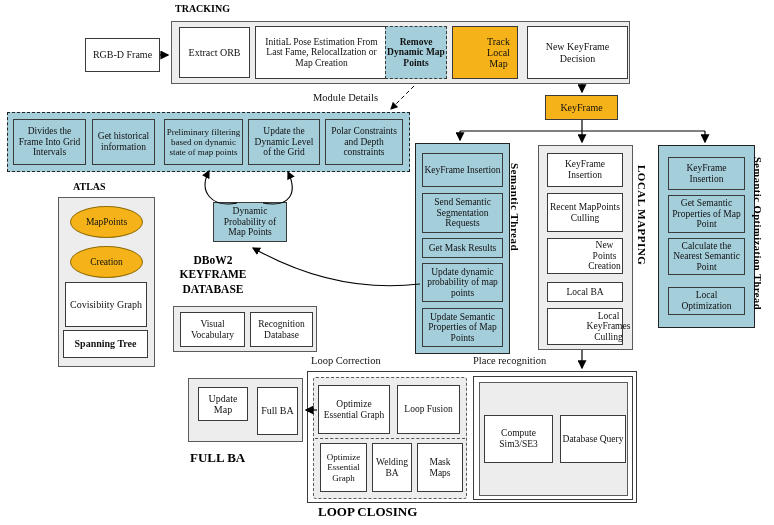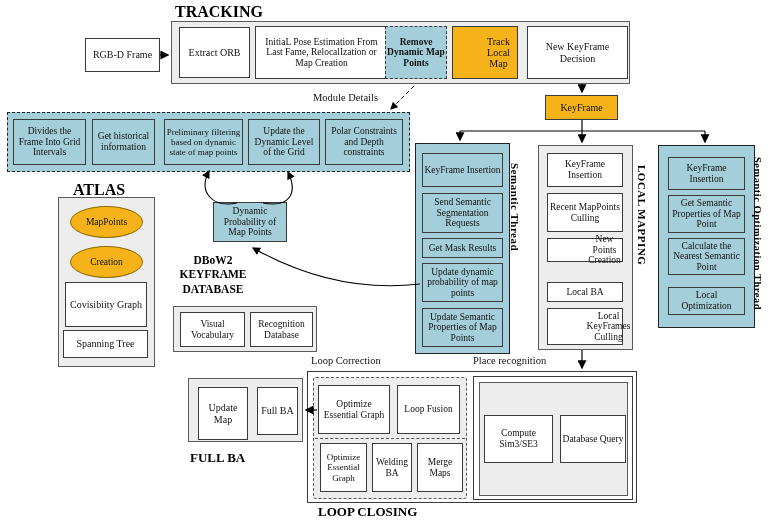--- a/index.html
+++ b/index.html
@@ -17,21 +17,21 @@
     text-align:center;border:1px solid #3a3a3a;background:#fff;
     font-size:10px;line-height:1.12;padding:1px;box-sizing:border-box;
   }
   .teal{background:var(--teal);}
   .orange{background:var(--orange);}
   .container{position:absolute;background:var(--gray);border:1px solid #5a5a5a;box-sizing:border-box;}
   .white-container{position:absolute;background:#fff;border:1px solid #3a3a3a;box-sizing:border-box;}
   .teal-container{position:absolute;background:var(--teal);border:1px dashed #222;box-sizing:border-box;}
   .dashedb{border-style:dashed;font-weight:bold;}
   .ell{border-radius:50%;border:1px solid #8f6d06;}
-  .title{position:absolute;font-weight:bold;font-size:16px;color:#000;white-space:pre-line;}
+  .title{position:absolute;font-weight:bold;font-size:10px;color:#000;white-space:pre-line;}
   .label{position:absolute;font-size:10.5px;color:#111;white-space:nowrap;}
   .vlabel{
     position:absolute;writing-mode:vertical-rl;font-weight:bold;font-size:11px;
     text-align:center;letter-spacing:.5px;color:#000;
   }
   .fs9{font-size:9px;}
   .fs95{font-size:9.5px;}
   svg.arrows{position:absolute;left:0;top:0;pointer-events:none;}
   .divider-dashed{position:absolute;border-top:1px dashed #555;}
 </style>
@@ -57,21 +57,21 @@
   <div class="box teal fs95" style="left:248px;top:119px;width:72px;height:46px;">Update the Dynamic Level of the Grid</div>
   <div class="box teal fs95" style="left:325px;top:119px;width:78px;height:46px;">Polar Constraints and Depth constraints</div>
 
   <div class="box orange" style="left:545px;top:95px;width:73px;height:25px;">KeyFrame</div>
 
   <div class="title" style="left:73px;top:181px;">ATLAS</div>
   <div class="container" style="left:58px;top:197px;width:97px;height:170px;"></div>
   <div class="box orange ell fs95" style="left:70px;top:206px;width:73px;height:32px;">MapPoints</div>
   <div class="box orange ell fs95" style="left:70px;top:246px;width:73px;height:32px;">Creation</div>
   <div class="box" style="left:65px;top:282px;width:82px;height:45px;">Covisibiity Graph</div>
-  <div class="box" style="left:63px;top:330px;width:85px;height:28px;">Spanning Tree</div>
+  <div class="box" style="left:63px;top:330px;width:85px;height:28px;font-weight:bold;">Spanning Tree</div>
 
   <div class="box teal fs95" style="left:213px;top:202px;width:74px;height:40px;">Dynamic Probability of Map Points</div>
 
   <div class="title" style="left:170px;top:253px;width:86px;text-align:center;font-size:11.5px;line-height:1.25;">DBoW2
 KEYFRAME
 DATABASE</div>
   <div class="container" style="left:173px;top:306px;width:144px;height:46px;"></div>
   <div class="box fs95" style="left:180px;top:312px;width:65px;height:35px;">Visual Vocabulary</div>
   <div class="box fs95" style="left:250px;top:312px;width:63px;height:35px;">Recognition Database</div>
 
@@ -79,47 +79,47 @@
   <div class="box teal fs95" style="left:422px;top:153px;width:81px;height:34px;">KeyFrame Insertion</div>
   <div class="box teal fs95" style="left:422px;top:193px;width:81px;height:40px;">Send Semantic Segmentation Requests</div>
   <div class="box teal fs95" style="left:422px;top:238px;width:81px;height:20px;">Get Mask Results</div>
   <div class="box teal fs95" style="left:422px;top:263px;width:81px;height:39px;">Update dynamic probability of map points</div>
   <div class="box teal fs95" style="left:422px;top:308px;width:81px;height:39px;">Update Semantic Properties of Map Points</div>
   <div class="vlabel" style="left:509px;top:152px;height:110px;">Semantic Thread</div>
 
   <div class="container" style="left:538px;top:145px;width:95px;height:205px;"></div>
   <div class="box fs95" style="left:547px;top:153px;width:76px;height:34px;">KeyFrame Insertion</div>
   <div class="box fs95" style="left:547px;top:193px;width:76px;height:39px;">Recent MapPoints Culling</div>
-  <div class="box fs95" style="left:547px;top:238px;width:76px;height:24px;padding-left:40px;">New Points Creation</div>
+  <div class="box fs95" style="left:547px;top:238px;width:76px;height:36px;padding-left:40px;">New Points Creation</div>
   <div class="box fs95" style="left:547px;top:282px;width:76px;height:20px;">Local BA</div>
   <div class="box fs95" style="left:547px;top:308px;width:76px;height:37px;padding-left:48px;">Local KeyFrames Culling</div>
   <div class="vlabel" style="left:636px;top:158px;height:115px;">LOCAL MAPPING</div>
 
   <div class="teal-container" style="left:658px;top:145px;width:97px;height:183px;border-style:solid;"></div>
   <div class="box teal fs95" style="left:668px;top:157px;width:77px;height:33px;">KeyFrame Insertion</div>
   <div class="box teal fs95" style="left:668px;top:195px;width:77px;height:38px;">Get Semantic Properties of Map Point</div>
   <div class="box teal fs95" style="left:668px;top:238px;width:77px;height:37px;">Calculate the Nearest Semantic Point</div>
   <div class="box teal fs95" style="left:668px;top:287px;width:77px;height:28px;">Local Optimization</div>
   <div class="vlabel" style="left:752px;top:128px;height:212px;font-size:10.5px;">Semantic Optimization Thread</div>
 
   <div class="container" style="left:188px;top:378px;width:115px;height:64px;"></div>
-  <div class="box" style="left:198px;top:387px;width:50px;height:53px;">Update Map</div>
+  <div class="box" style="left:198px;top:387px;width:50px;height:34px;">Update Map</div>
   <div class="box" style="left:257px;top:387px;width:41px;height:48px;">Full BA</div>
   <div class="title" style="left:190px;top:450px;font-size:13px;">FULL BA</div>
 
   <div class="label" style="left:311px;top:355px;">Loop Correction</div>
   <div class="label" style="left:473px;top:355px;">Place recognition</div>
   <div class="white-container" style="left:307px;top:371px;width:330px;height:132px;"></div>
   <div class="container dashedb" style="left:313px;top:377px;width:154px;height:122px;border-radius:3px;"></div>
   <div class="box fs95" style="left:318px;top:385px;width:72px;height:49px;">Optimize Essential Graph</div>
   <div class="box fs95" style="left:397px;top:385px;width:63px;height:49px;">Loop Fusion</div>
   <div class="divider-dashed" style="left:315px;top:438px;width:150px;"></div>
   <div class="box fs9" style="left:320px;top:443px;width:47px;height:49px;">Optimize Essential Graph</div>
   <div class="box fs95" style="left:372px;top:443px;width:40px;height:49px;">Welding BA</div>
-  <div class="box fs95" style="left:417px;top:443px;width:46px;height:49px;">Merge Maps</div>
+  <div class="box fs95" style="left:417px;top:443px;width:46px;height:49px;">Mask Maps</div>
   <div class="white-container" style="left:473px;top:376px;width:160px;height:124px;"></div>
   <div class="container" style="left:479px;top:382px;width:149px;height:114px;"></div>
   <div class="box fs95" style="left:484px;top:415px;width:69px;height:48px;">Compute Sim3/SE3</div>
   <div class="box fs95" style="left:560px;top:415px;width:66px;height:48px;">Database Query</div>
   <div class="title" style="left:318px;top:504px;font-size:13px;">LOOP CLOSING</div>
 
   <svg class="arrows" width="774" height="525">
     <defs>
       <marker id="arr" viewBox="0 0 10 10" refX="8.5" refY="5" markerWidth="7.5" markerHeight="7.5" orient="auto-start-reverse">
         <path d="M0,0 L10,5 L0,10 z" fill="#000"></path>

